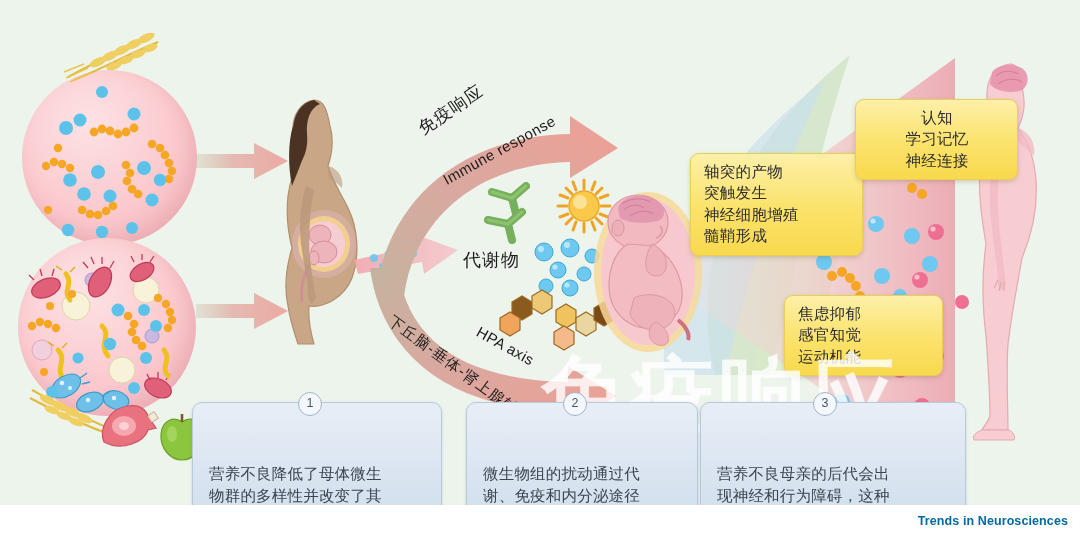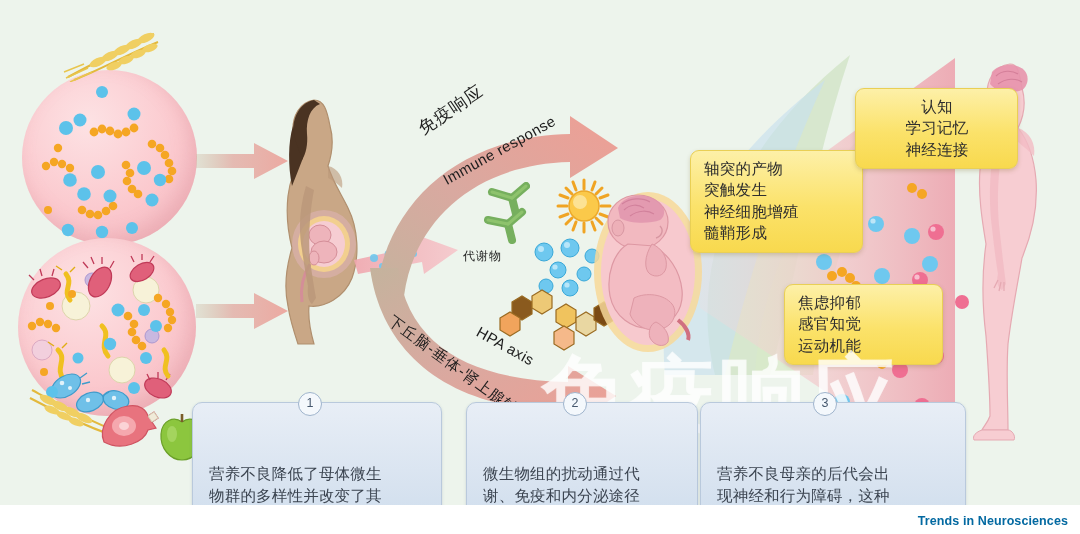--- a/index.html
+++ b/index.html
@@ -31,20 +31,21 @@
     position:absolute;
     background:linear-gradient(180deg,#fdf0a8 0%,#fbe26a 55%,#f8d94e 100%);
     border:1px solid #e9cf55;
     border-radius:9px;
     box-shadow:0 2px 4px rgba(120,100,30,.25);
     color:#2e2e2e;
     font-size:15.5px;line-height:1.38;
     padding:7px 12px 8px 13px;
     white-space:pre-line;
     letter-spacing:.3px;
+    margin-top:11px;
   }
   .blue-box{
     position:absolute;
     background:linear-gradient(180deg,#e8eef6 0%,#d8e3f0 60%,#ccdcec 100%);
     border:1px solid #b9c9dc;
     border-radius:10px;
     box-shadow:0 1px 3px rgba(80,100,130,.22);
     color:#3b4450;
     font-size:15.5px;line-height:1.42;
     padding:16px 14px 10px 16px;
@@ -57,21 +58,21 @@
     background:#f4f8fc;border:1px solid #9fb4cc;
     color:#46586e;font-size:12.5px;
     display:flex;align-items:center;justify-content:center;
   }
 
   
   .arc-label{position:absolute;color:#1d1d1d;white-space:nowrap;}
   .arc-cn{font-size:17.5px;letter-spacing:1px;}
   .arc-en{font-size:15px;letter-spacing:.4px;}
 
-  .plain-label{position:absolute;color:#1d1d1d;font-size:12px;letter-spacing:1px;text-align:right;}
+  .plain-label{position:absolute;color:#1d1d1d;font-size:18px;letter-spacing:1px;text-align:right;}
 
   
   #watermark{
     position:absolute;left:540px;top:338px;
     font-size:86px;font-weight:bold;letter-spacing:4px;
     color:rgba(255,255,255,.62);
     text-shadow:0 0 1px rgba(255,255,255,.5);
     pointer-events:none;user-select:none;
   }
 
@@ -578,21 +579,21 @@
         <circle cx="150" cy="122" r="7"></circle>
     </g>
     <g fill="#ffffff" opacity=".55">
       <circle cx="17" cy="49" r="2.6"></circle>
         <circle cx="61" cy="41" r="2.6"></circle>
         <circle cx="121" cy="49" r="2.6"></circle>
       <circle cx="105" cy="97" r="2.6"></circle>
     </g>
   </svg>
 
-  <div class="yellow-box" style="left:690px;top:150px;width:146px;">轴突的产物
+  <div class="yellow-box" style="left:690px;top:142px;width:146px;">轴突的产物
 突触发生
 神经细胞增殖
 髓鞘形成</div>
 
   <div class="yellow-box" style="left:855px;top:88px;width:136px;text-align:center;">认知
 学习记忆
 神经连接</div>
 
   <div class="yellow-box" style="left:784px;top:284px;width:132px;">焦虑抑郁
 感官知觉

